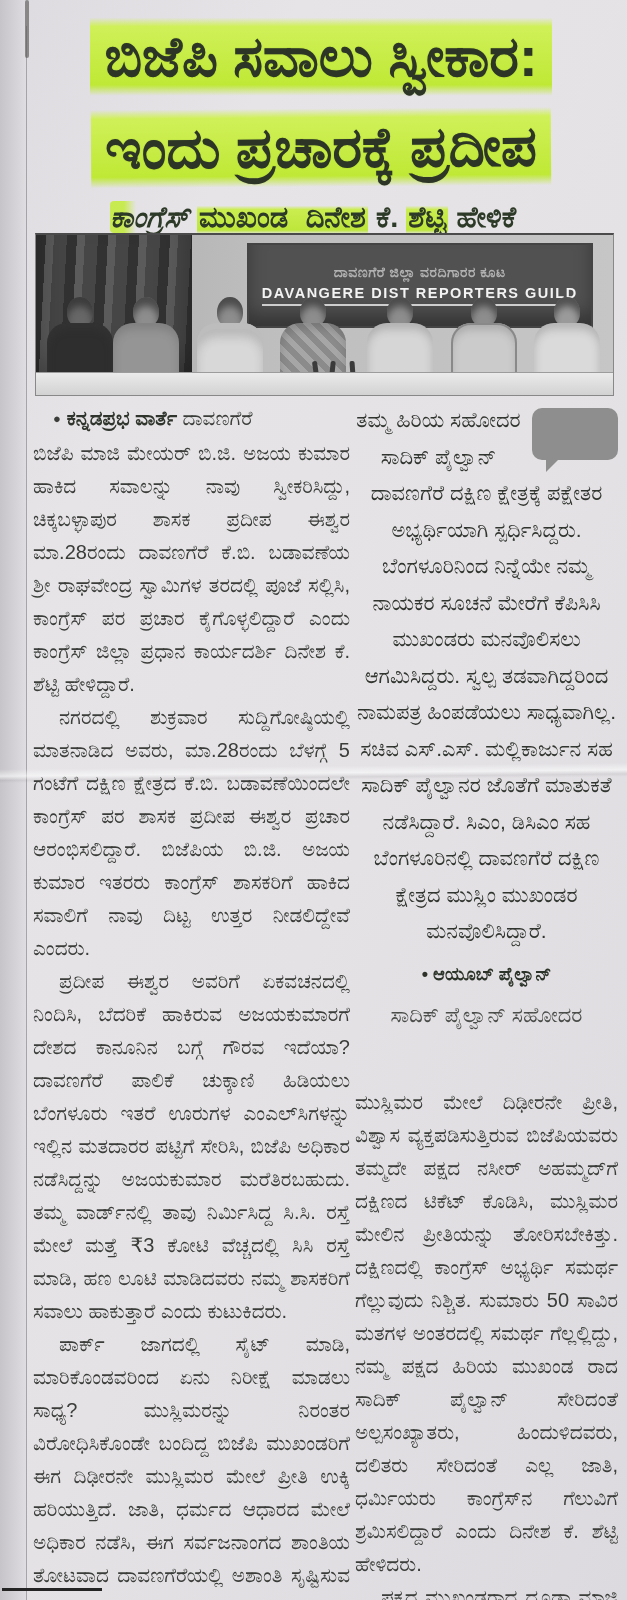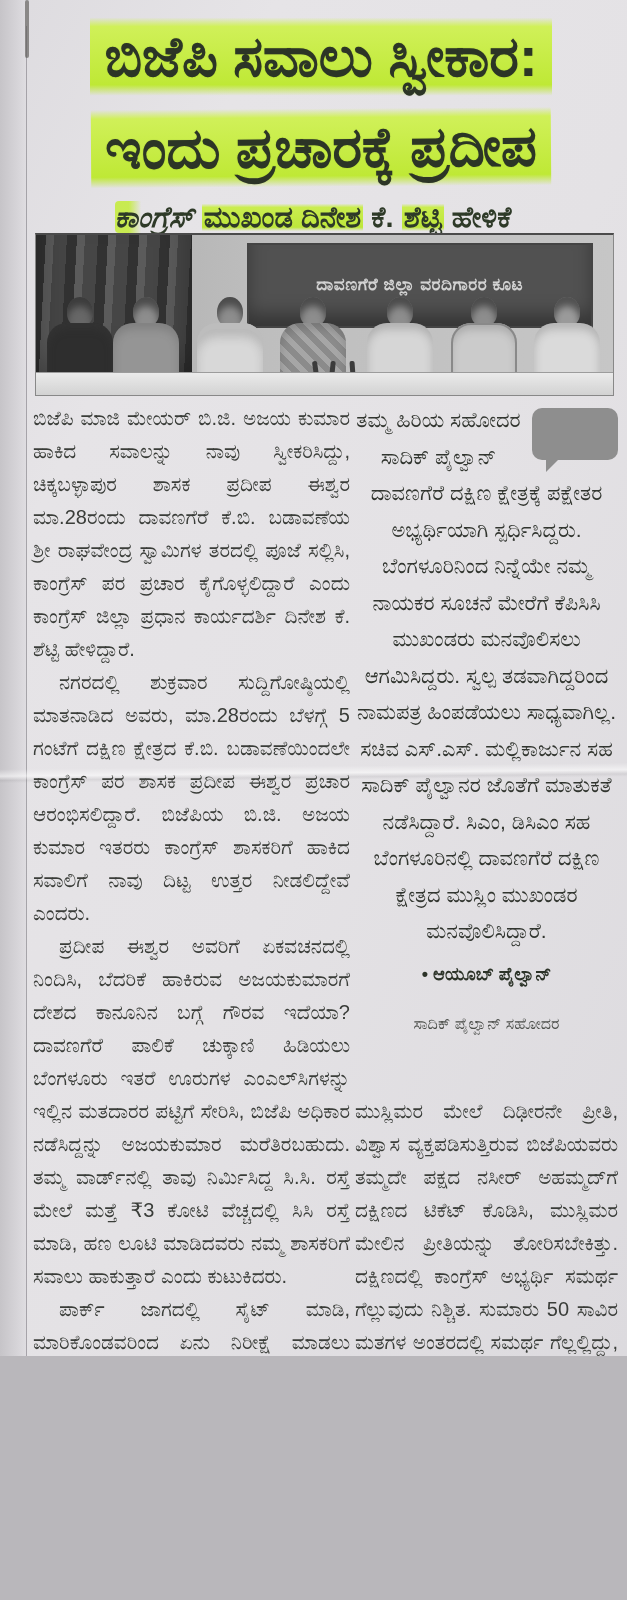--- a/index.html
+++ b/index.html
@@ -1,49 +1,49 @@
 <!DOCTYPE html>
 <html><head>
 <meta charset="utf-8">
 <style>
   html,body{margin:0;padding:0;background:#b9b7bb;}
-  .page{position:relative;width:627px;height:1356px;margin:0 auto;overflow:hidden;
+  .page{position:relative;width:627px;height:1600px;margin:0 auto;overflow:hidden;
         background:linear-gradient(115deg,#dddbdf 0%,#e6e4e7 22%,#e4e2e5 55%,#dcdade 100%);
         font-family:"Liberation Sans","DejaVu Sans",sans-serif;color:#3a3d39;}
   
   .margin-strip{position:absolute;left:0;top:0;width:26px;height:1600px;
         background:linear-gradient(90deg,#c6c4c8,#d7d5d9 70%,#dfddE1);}
   .vrule{position:absolute;left:26px;top:26px;width:1px;height:1574px;background:#96949a;opacity:.8;}
   .vrule-notch{position:absolute;left:25px;top:0;width:4px;height:58px;background:#5c5a57;opacity:.65;border-radius:2px;}
   .crease{position:absolute;left:0;top:766px;width:627px;height:14px;
         background:linear-gradient(180deg,rgba(255,255,255,0) 0%,rgba(255,255,255,.55) 50%,rgba(120,118,122,.12) 80%,rgba(255,255,255,0) 100%);
         transform:rotate(-.6deg);pointer-events:none;}
   
   .headline{position:absolute;left:32px;top:12px;width:578px;text-align:center;
         color:#2c3526;font-weight:800;line-height:1.55;letter-spacing:0;}
   .headline .hl-line{font-size:56px;display:inline-block;padding:2px 14px;border-radius:8px;
         background:linear-gradient(180deg,rgba(199,238,63,0) 6%,rgba(207,241,81,.95) 16%,rgba(189,233,44,.95) 80%,rgba(199,238,63,0) 92%);
         text-shadow:0 0 1px rgba(30,45,20,.35);}
   .headline .l2{transform:rotate(-.4deg);}
   .subheadline{position:absolute;left:30px;top:201px;width:566px;text-align:center;
         font-size:29px;font-weight:700;color:#2e3a28;white-space:nowrap;}
   .hl-sub{background:linear-gradient(180deg,rgba(199,238,63,0) 8%,rgba(199,238,63,.9) 20%,rgba(185,231,40,.9) 82%,rgba(199,238,63,0) 94%);
-        border-radius:4px;padding:0 2px;}
+        border-radius:4px;padding:0 2px;font-family:Liberation Mono, monospace;}
   .hl-sub-partial{background:linear-gradient(90deg,rgba(195,236,55,.85) 0 16%,rgba(195,236,55,0) 30%);border-radius:4px;font-style:italic;}
   
   .photo{position:absolute;left:35px;top:233px;width:577px;height:160px;overflow:hidden;
         background:linear-gradient(90deg,#aeaba8 0%,#c2bfbb 40%,#cac7c3 100%);
         border:1px solid #8a8885;border-top:2px solid #4c4a48;filter:grayscale(1) contrast(.98);}
   .curtain{position:absolute;left:0;top:0;width:27%;height:100%;
         background:repeating-linear-gradient(93deg,#33302e 0 10px,#5f5a55 10px 18px,#48443f 18px 31px);
         box-shadow:inset 0 -30px 35px rgba(0,0,0,.35);}
   .banner{position:absolute;left:36.5%;top:5%;width:60%;height:53%;background:#4b505a;
         box-shadow:inset 0 0 0 2px #3e434c, inset 0 -14px 18px rgba(0,0,0,.35);
         display:flex;flex-direction:column;align-items:center;justify-content:center;gap:4px;}
-  .banner .bk{color:#86efac;font-size:17px;font-weight:700;letter-spacing:.5px;white-space:nowrap;}
+  .banner .bk{color:#eab308;font-size:14px;font-weight:700;letter-spacing:.5px;white-space:nowrap;}
   .banner .be{color:#f6f5f2;font-size:14.5px;font-weight:700;letter-spacing:1.5px;white-space:nowrap;
         border-bottom:2px solid rgba(240,240,238,.8);padding-bottom:3px;}
   .table{position:absolute;left:0;bottom:0;width:100%;height:22px;
         background:linear-gradient(180deg,#efedea,#d6d3cf);border-top:1px solid #9f9c98;}
   .person{position:absolute;bottom:18px;width:70px;}
   .person .head{width:26px;height:30px;margin:0 auto;border-radius:50% 50% 46% 46%;background:#948c84;
         box-shadow:inset 0 9px 7px rgba(35,30,26,.6);}
   .person .body{width:66px;height:54px;margin:-4px auto 0;border-radius:20px 20px 0 0;background:#d8d5d1;
         box-shadow:inset 0 6px 8px rgba(70,65,60,.25);}
   .p1{left:1.5%}.p1 .body{background:#2e2c2a}.p1 .head{background:#6d655e}
@@ -63,21 +63,21 @@
   .byline .src{font-weight:700;color:#2f352c;}
   .byline .dot{font-size:13px;vertical-align:2px;margin-right:6px;}
   .col p{margin:0;}
   .col p.ind{text-indent:26px;}
   
   .pquote{font-size:21px;line-height:36.5px;text-align:center;color:#31352f;}
   .qicon{float:right;width:86px;height:52px;margin:6px 0 6px 10px;background:#8e8e8e;border-radius:10px;position:relative;shape-outside:margin-box;}
   .qicon:after{content:"";position:absolute;left:14px;bottom:-12px;border:8px solid transparent;border-top-color:#8e8e8e;border-left-color:#8e8e8e;}
   .attr{margin-top:6px;text-align:center;}
   .attr .name{font-size:18px;font-weight:800;color:#2c3328;}
-  .attr .role{font-size:16px;color:#4a4d49;margin-top:14px;}
+  .attr .role{font-size:21px;color:#4a4d49;margin-top:5px;}
   .rc-p1{margin-top:52px !important;}
   .divider{position:absolute;left:2px;top:1588px;width:100px;height:3px;background:#242424;}
 </style>
 </head>
 <body>
 
 <div class="page">
   <div class="margin-strip"></div>
   <div class="vrule"></div>
   <div class="vrule-notch"></div>
@@ -87,20 +87,21 @@
     <div><span class="hl-line">ಬಿಜೆಪಿ ಸವಾಲು ಸ್ವೀಕಾರ:</span></div>
     <div class="l2"><span class="hl-line">ಇಂದು ಪ್ರಚಾರಕ್ಕೆ ಪ್ರದೀಪ</span></div>
   </div>
 
   <div class="subheadline"><span class="hl-sub-partial">ಕಾಂಗ್ರೆಸ್ </span><span class="hl-sub">ಮುಖಂಡ ದಿನೇಶ</span><span> ಕೆ. </span><span class="hl-sub">ಶೆಟ್ಟಿ</span><span> ಹೇಳಿಕೆ</span></div>
 
   <div class="photo">
     <div class="curtain"></div>
     <div class="banner">
       <div class="bk">ದಾವಣಗೆರೆ ಜಿಲ್ಲಾ ವರದಿಗಾರರ ಕೂಟ</div>
+      <div class="be">DAVANGERE DIST REPORTERS GUILD</div>
     </div>
     <div class="person p1">
         <div class="head"></div>
         <div class="body"></div>
       </div>
     <div class="person p2">
         <div class="head"></div>
         <div class="body"></div>
       </div>
     <div class="person p3">
@@ -123,20 +124,24 @@
         <div class="head"></div>
         <div class="body"></div>
       </div>
     <div class="mic m1"></div>
     <div class="mic m2"></div>
     <div class="mic m3"></div>
     <div class="table"></div>
   </div>
 
   <div class="col col-left">
+    <div class="byline">
+      <span class="dot">●</span><span class="src">ಕನ್ನಡಪ್ರಭ ವಾರ್ತೆ</span>
+      <span>ದಾವಣಗೆರೆ</span>
+    </div>
     <p>ಬಿಜೆಪಿ ಮಾಜಿ ಮೇಯರ್ ಬಿ.ಜಿ. ಅಜಯ ಕುಮಾರ ಹಾಕಿದ ಸವಾಲನ್ನು ನಾವು ಸ್ವೀಕರಿಸಿದ್ದು, ಚಿಕ್ಕಬಳ್ಳಾಪುರ ಶಾಸಕ ಪ್ರದೀಪ ಈಶ್ವರ ಮಾ.28ರಂದು ದಾವಣಗೆರೆ ಕೆ.ಬಿ. ಬಡಾವಣೆಯ ಶ್ರೀ ರಾಘವೇಂದ್ರ ಸ್ವಾಮಿಗಳ ತರದಲ್ಲಿ ಪೂಜೆ ಸಲ್ಲಿಸಿ, ಕಾಂಗ್ರೆಸ್ ಪರ ಪ್ರಚಾರ ಕೈಗೊಳ್ಳಲಿದ್ದಾರೆ ಎಂದು ಕಾಂಗ್ರೆಸ್ ಜಿಲ್ಲಾ ಪ್ರಧಾನ ಕಾರ್ಯದರ್ಶಿ ದಿನೇಶ ಕೆ. ಶೆಟ್ಟಿ ಹೇಳಿದ್ದಾರೆ.</p>
     <p class="ind">ನಗರದಲ್ಲಿ ಶುಕ್ರವಾರ ಸುದ್ದಿಗೋಷ್ಠಿಯಲ್ಲಿ ಮಾತನಾಡಿದ ಅವರು, ಮಾ.28ರಂದು ಬೆಳಗ್ಗೆ 5 ಗಂಟೆಗೆ ದಕ್ಷಿಣ ಕ್ಷೇತ್ರದ ಕೆ.ಬಿ. ಬಡಾವಣೆಯಿಂದಲೇ ಕಾಂಗ್ರೆಸ್ ಪರ ಶಾಸಕ ಪ್ರದೀಪ ಈಶ್ವರ ಪ್ರಚಾರ ಆರಂಭಿಸಲಿದ್ದಾರೆ. ಬಿಜೆಪಿಯ ಬಿ.ಜಿ. ಅಜಯ ಕುಮಾರ ಇತರರು ಕಾಂಗ್ರೆಸ್ ಶಾಸಕರಿಗೆ ಹಾಕಿದ ಸವಾಲಿಗೆ ನಾವು ದಿಟ್ಟ ಉತ್ತರ ನೀಡಲಿದ್ದೇವೆ ಎಂದರು.</p>
     <p class="ind">ಪ್ರದೀಪ ಈಶ್ವರ ಅವರಿಗೆ ಏಕವಚನದಲ್ಲಿ ನಿಂದಿಸಿ, ಬೆದರಿಕೆ ಹಾಕಿರುವ ಅಜಯಕುಮಾರಗೆ ದೇಶದ ಕಾನೂನಿನ ಬಗ್ಗೆ ಗೌರವ ಇದೆಯಾ? ದಾವಣಗೆರೆ ಪಾಲಿಕೆ ಚುಕ್ಕಾಣಿ ಹಿಡಿಯಲು ಬೆಂಗಳೂರು ಇತರೆ ಊರುಗಳ ಎಂಎಲ್‌ಸಿಗಳನ್ನು ಇಲ್ಲಿನ ಮತದಾರರ ಪಟ್ಟಿಗೆ ಸೇರಿಸಿ, ಬಿಜೆಪಿ ಅಧಿಕಾರ ನಡೆಸಿದ್ದನ್ನು ಅಜಯಕುಮಾರ ಮರೆತಿರಬಹುದು. ತಮ್ಮ ವಾರ್ಡ್‌ನಲ್ಲಿ ತಾವು ನಿರ್ಮಿಸಿದ್ದ ಸಿ.ಸಿ. ರಸ್ತೆ ಮೇಲೆ ಮತ್ತೆ ₹3 ಕೋಟಿ ವೆಚ್ಚದಲ್ಲಿ ಸಿಸಿ ರಸ್ತೆ ಮಾಡಿ, ಹಣ ಲೂಟಿ ಮಾಡಿದವರು ನಮ್ಮ ಶಾಸಕರಿಗೆ ಸವಾಲು ಹಾಕುತ್ತಾರೆ ಎಂದು ಕುಟುಕಿದರು.</p>
     <p class="ind">ಪಾರ್ಕ್ ಜಾಗದಲ್ಲಿ ಸೈಟ್ ಮಾಡಿ, ಮಾರಿಕೊಂಡವರಿಂದ ಏನು ನಿರೀಕ್ಷೆ ಮಾಡಲು ಸಾಧ್ಯ? ಮುಸ್ಲಿಮರನ್ನು ನಿರಂತರ ವಿರೋಧಿಸಿಕೊಂಡೇ ಬಂದಿದ್ದ ಬಿಜೆಪಿ ಮುಖಂಡರಿಗೆ ಈಗ ದಿಢೀರನೇ ಮುಸ್ಲಿಮರ ಮೇಲೆ ಪ್ರೀತಿ ಉಕ್ಕಿ ಹರಿಯುತ್ತಿದೆ. ಜಾತಿ, ಧರ್ಮದ ಆಧಾರದ ಮೇಲೆ ಅಧಿಕಾರ ನಡೆಸಿ, ಈಗ ಸರ್ವಜನಾಂಗದ ಶಾಂತಿಯ ತೋಟವಾದ ದಾವಣಗೆರೆಯಲ್ಲಿ ಅಶಾಂತಿ ಸೃಷ್ಟಿಸುವ ಕೆಲಸಕ್ಕೆ ಮುಂದಾಗಿದ್ದಾರೆ. ಇದಕ್ಕೆಲ್ಲಾ ಕಾಂಗ್ರೆಸ್ ಪಕ್ಷ ಅವಕಾಶ ನೀಡುವುದಿಲ್ಲ ಎಂದರು.</p>
   </div>
 
   <div class="col col-right">
     <div class="pquote">
       <div class="qicon"></div>
       <span>ತಮ್ಮ ಹಿರಿಯ ಸಹೋದರ ಸಾದಿಕ್ ಪೈಲ್ವಾನ್ ದಾವಣಗೆರೆ ದಕ್ಷಿಣ ಕ್ಷೇತ್ರಕ್ಕೆ ಪಕ್ಷೇತರ ಅಭ್ಯರ್ಥಿಯಾಗಿ ಸ್ಪರ್ಧಿಸಿದ್ದರು. ಬೆಂಗಳೂರಿನಿಂದ ನಿನ್ನೆಯೇ ನಮ್ಮ ನಾಯಕರ ಸೂಚನೆ ಮೇರೆಗೆ ಕೆಪಿಸಿಸಿ ಮುಖಂಡರು ಮನವೊಲಿಸಲು ಆಗಮಿಸಿದ್ದರು. ಸ್ವಲ್ಪ ತಡವಾಗಿದ್ದರಿಂದ ನಾಮಪತ್ರ ಹಿಂಪಡೆಯಲು ಸಾಧ್ಯವಾಗಿಲ್ಲ. ಸಚಿವ ಎಸ್.ಎಸ್. ಮಲ್ಲಿಕಾರ್ಜುನ ಸಹ ಸಾದಿಕ್ ಪೈಲ್ವಾನರ ಜೊತೆಗೆ ಮಾತುಕತೆ ನಡೆಸಿದ್ದಾರೆ. ಸಿಎಂ, ಡಿಸಿಎಂ ಸಹ ಬೆಂಗಳೂರಿನಲ್ಲಿ ದಾವಣಗೆರೆ ದಕ್ಷಿಣ ಕ್ಷೇತ್ರದ ಮುಸ್ಲಿಂ ಮುಖಂಡರ ಮನವೊಲಿಸಿದ್ದಾರೆ.</span>

